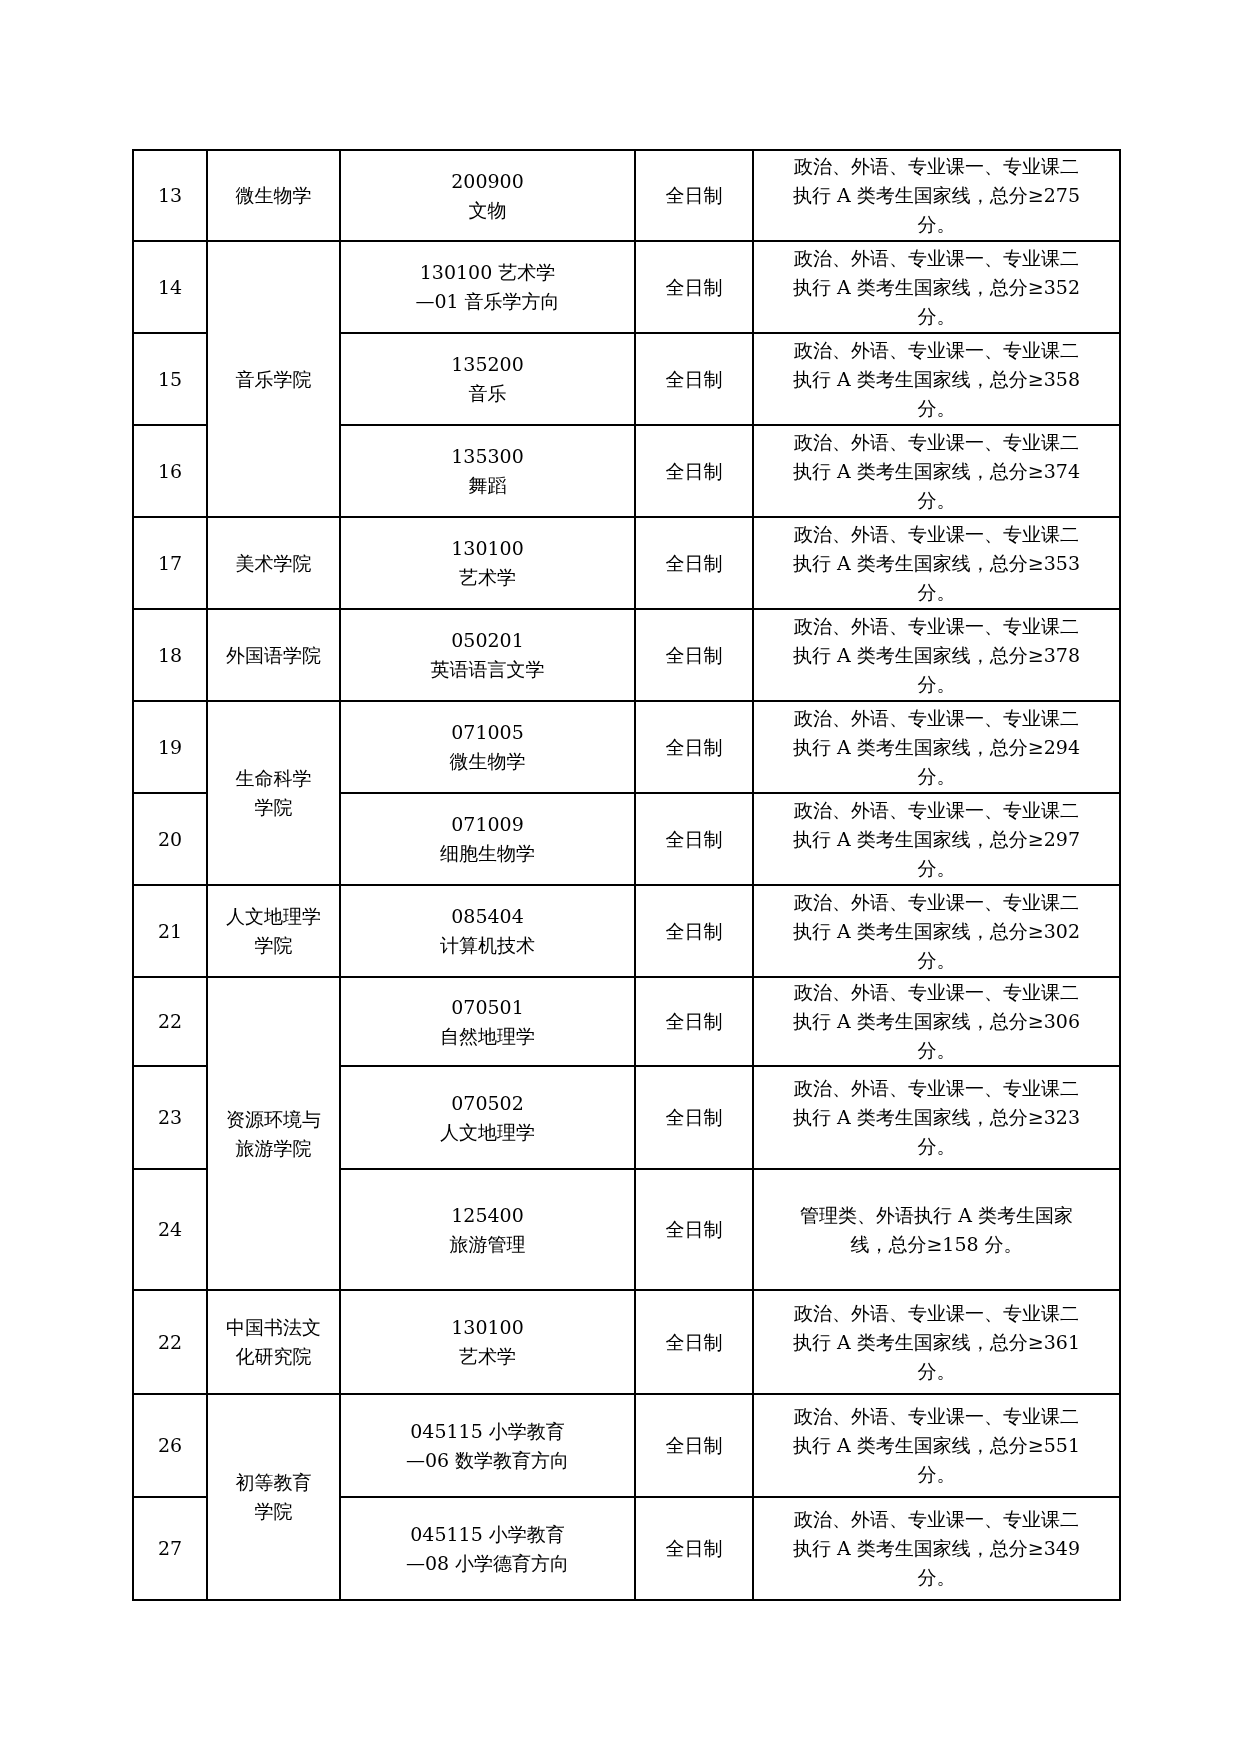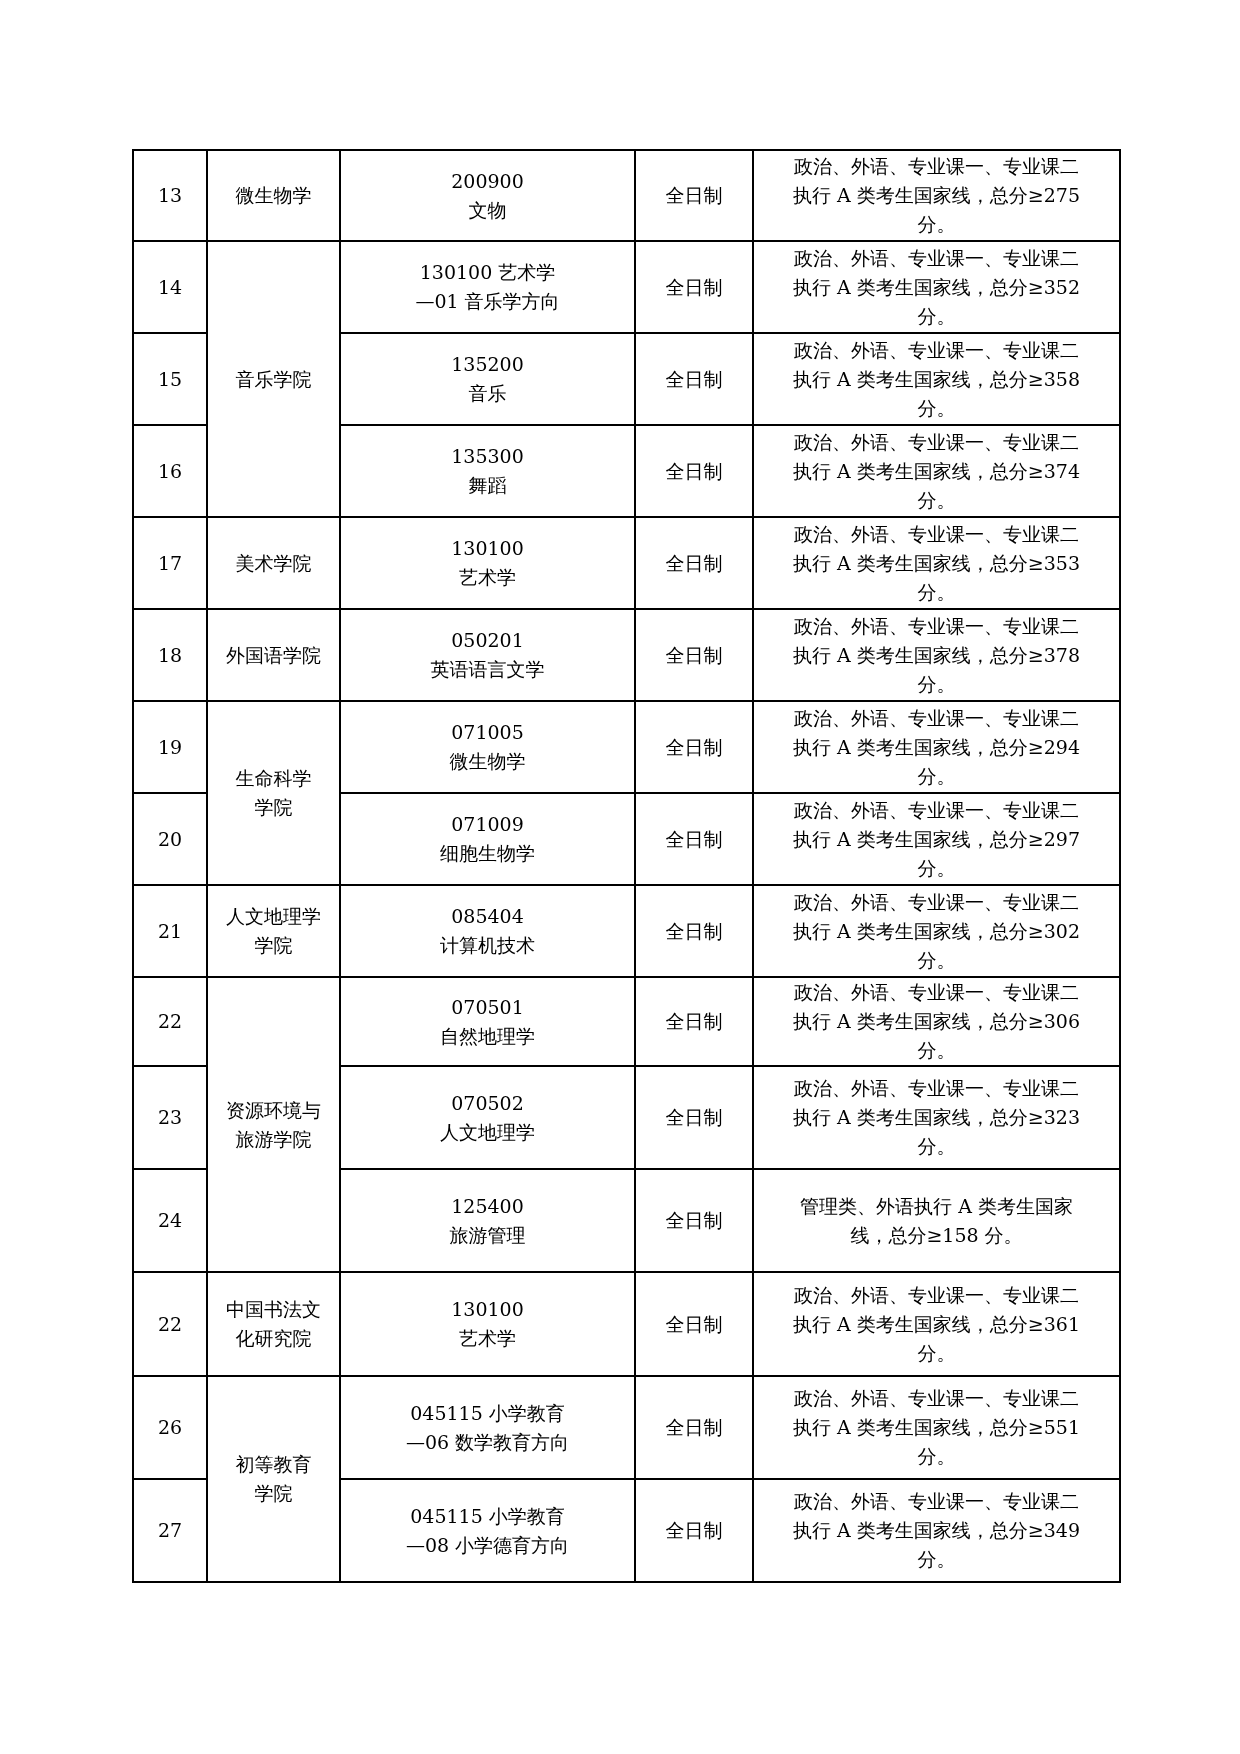--- a/index.html
+++ b/index.html
@@ -197,21 +197,21 @@
           <span class="line">人文地理学</span>
         </td>
       <td>全日制</td>
       <td class="req">
           <span>政治、外语、专业课一、专业课二</span>
           <span>执行 A 类考生国家线，总分≥323</span>
           <span>分。</span>
         </td>
     </tr>
 
-    <tr style="height:103px">
+    <tr style="height:121px">
       <td>24</td>
       <td>
           <span class="line">125400</span>
           <span class="line">旅游管理</span>
         </td>
       <td>全日制</td>
       <td class="req">
           <span>管理类、外语执行 A 类考生国家</span>
           <span>线，总分≥158 分。</span>
         </td>

